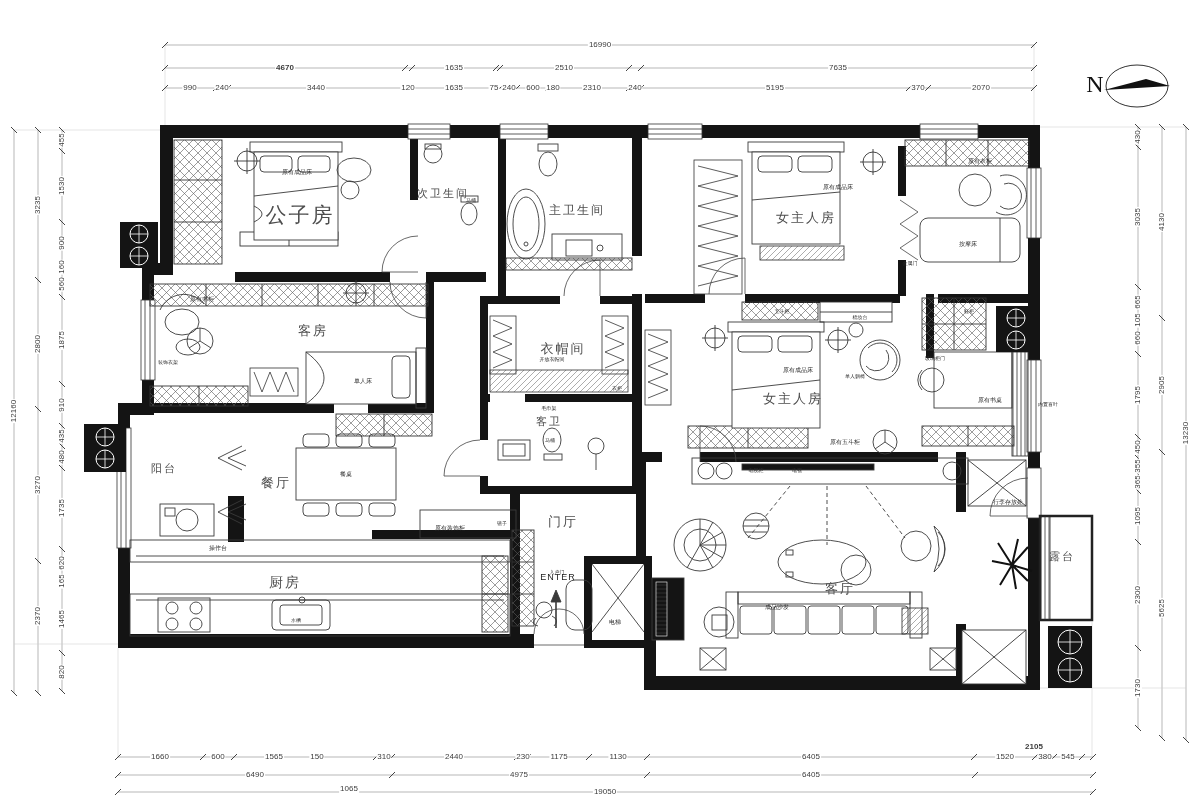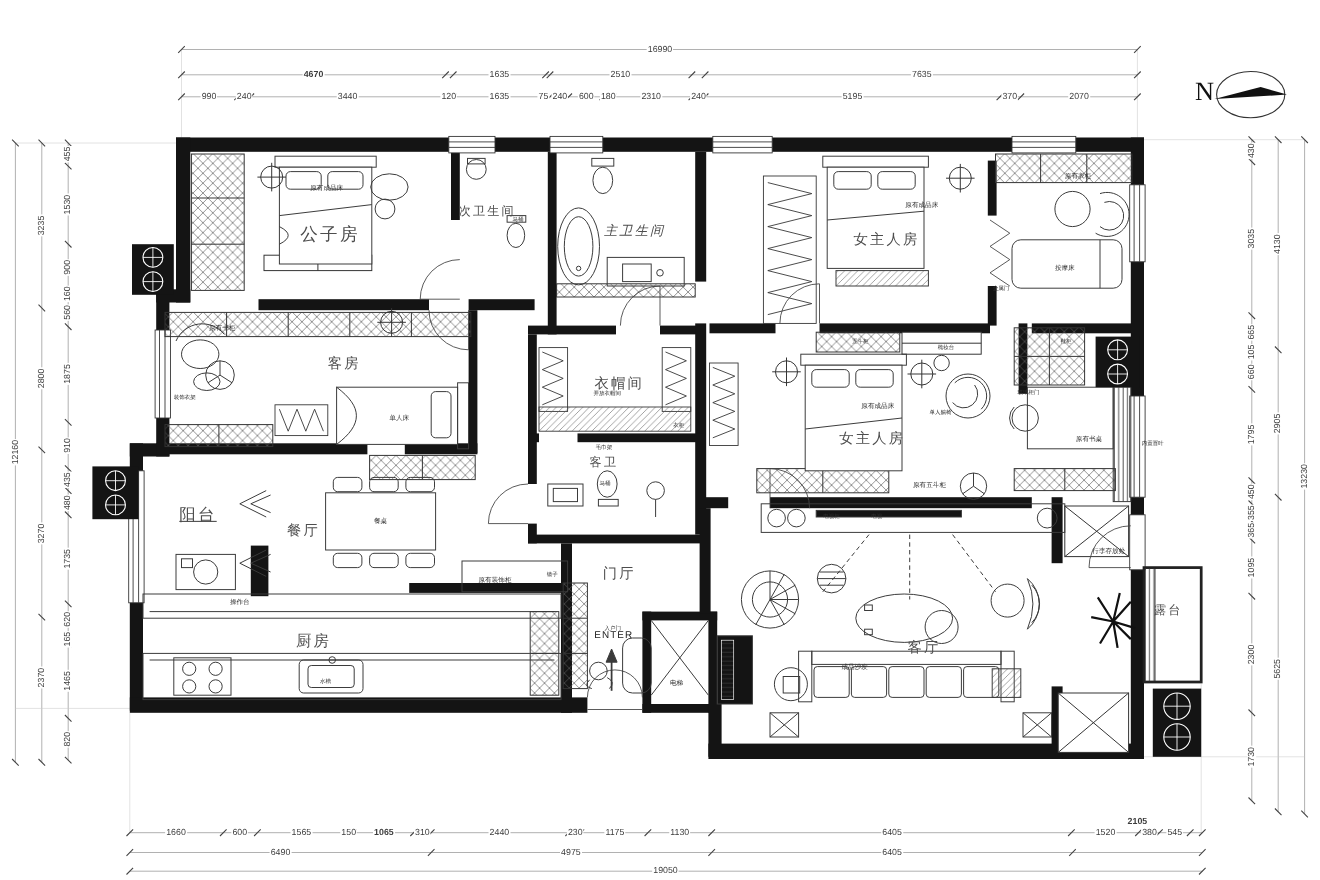--- a/index.html
+++ b/index.html
@@ -407,29 +407,29 @@
     <g>
           <rect x="1048" y="626" width="44" height="62" fill="#141414"></rect>
           <circle cx="1070" cy="642" r="12" fill="none" stroke="#fff" stroke-width="1"></circle>
           <circle cx="1070" cy="670" r="12" fill="none" stroke="#fff" stroke-width="1"></circle>
           <path d="M1058,642h24M1070,630v24M1058,670h24M1070,658v24" stroke="#fff" stroke-width="0.8"></path>
         </g>
   </g>
 </svg>
 
 <div class="layer" id="room-labels">
-      <span class="room" style="left: 300px; top: 214px; font-size: 16px;">公子房</span>
+      <span class="room" style="left: 300px; top: 214px; font-size: 21px;">公子房</span>
       <span class="room" style="left: 443px; top: 193px; font-size: 11px;">次卫生间</span>
-      <span class="room" style="left: 577px; top: 210px; font-size: 12px; font-style: italic;">主卫生间</span>
+      <span class="room" style="left: 577px; top: 210px; font-size: 12px;">主卫生间</span>
       <span class="room" style="left: 806px; top: 217px; font-size: 13px;">女主人房</span>
       <span class="room" style="left: 313px; top: 330px; font-size: 13px;">客房</span>
       <span class="room" style="left: 563px; top: 348px; font-size: 13px;">衣帽间</span>
       <span class="room" style="left: 549px; top: 421px; font-size: 11px;">客卫</span>
       <span class="room" style="left: 793px; top: 398px; font-size: 13px;">女主人房</span>
-      <span class="room" style="left: 180px; top: 468px; font-size: 15px; text-decoration: underline;">阳台</span>
+      <span class="room" style="left: 164px; top: 468px; font-size: 11px;">阳台</span>
       <span class="room" style="left: 276px; top: 482px; font-size: 13px; text-align: center;">餐厅</span>
       <span class="room" style="left: 285px; top: 582px; font-size: 14px;">厨房</span>
       <span class="room" style="left: 563px; top: 521px; font-size: 13px; text-align: right;">门厅</span>
       <span class="room" style="left: 840px; top: 588px; font-size: 13px;">客厅</span>
       <span class="room" style="left: 1062px; top: 556px; font-size: 11px;">露台</span>
     </div>
 
 <div class="layer" id="annotation-labels">
       <span class="ann" style="left: 297px; top: 172px;">原有成品床</span>
       <span class="ann" style="left: 471px; top: 200px; font-size: 5px;">马桶</span>
@@ -489,21 +489,21 @@
       <span class="dim" style="left: 635px; top: 88px;">240</span>
       <span class="dim" style="left: 775px; top: 88px;">5195</span>
       <span class="dim" style="left: 918px; top: 88px;">370</span>
       <span class="dim" style="left: 981px; top: 88px;">2070</span>
     </div>
 <div class="layer hdim">
       <span class="dim" style="left: 160px; top: 757px;">1660</span>
       <span class="dim" style="left: 218px; top: 757px;">600</span>
       <span class="dim" style="left: 274px; top: 757px;">1565</span>
       <span class="dim" style="left: 317px; top: 757px;">150</span>
-      <span class="dim" style="left: 349px; top: 757px; font-weight: bold;">1065</span>
+      <span class="dim" style="left: 349px; top: 789px;">1065</span>
       <span class="dim" style="left: 384px; top: 757px;">310</span>
       <span class="dim" style="left: 454px; top: 757px;">2440</span>
       <span class="dim" style="left: 523px; top: 757px;">230</span>
       <span class="dim" style="left: 559px; top: 757px;">1175</span>
       <span class="dim" style="left: 618px; top: 757px;">1130</span>
       <span class="dim" style="left: 811px; top: 757px;">6405</span>
       <span class="dim" style="left: 1005px; top: 757px;">1520</span>
       <span class="dim" style="left: 1045px; top: 757px;">380</span>
       <span class="dim" style="left: 1068px; top: 757px;">545</span>
     </div>

